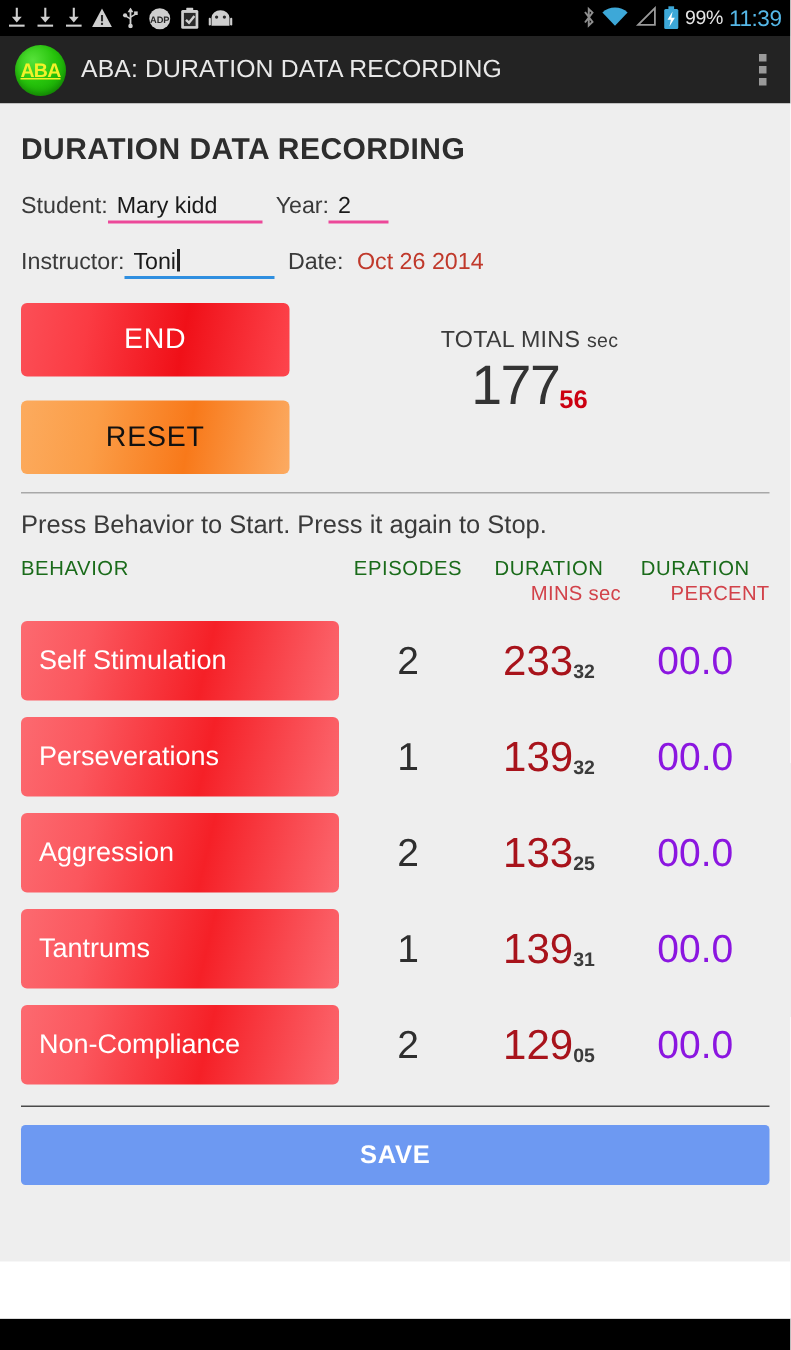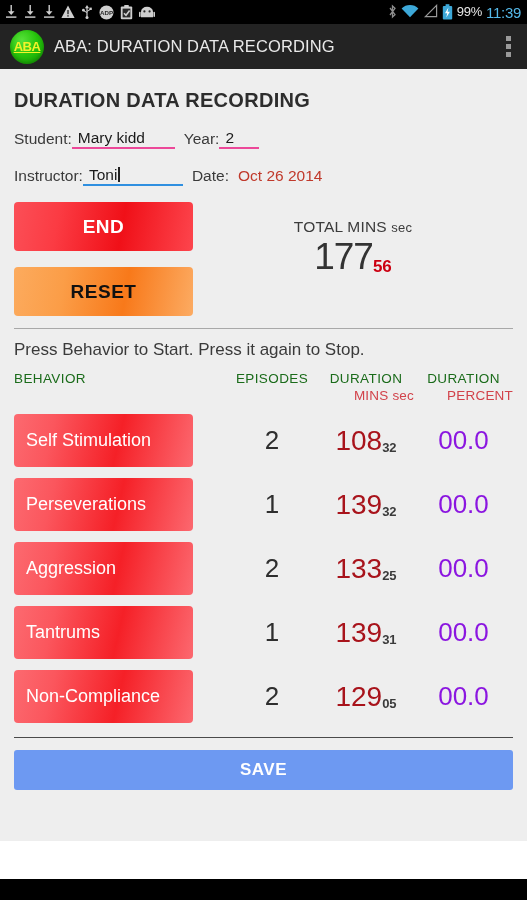--- a/index.html
+++ b/index.html
@@ -44,21 +44,21 @@
   .overflow i { width: 5px; height: 5px; background: #9a9a9a; display: block; }
 
   
   .content { background: #eeeeee; padding: 0 14px; height: 810px; position: relative; }
 
   .page-title {
     font-size: 20px; font-weight: bold; color: #2d2d2d;
     letter-spacing: 0.3px; padding-top: 20px;
   }
 
-  .frow { display: flex; align-items: center; margin-top: 17px; }
+  .frow { display: flex; align-items: flex-start; margin-top: 17px; }
   .flabel { font-size: 15.5px; color: #3a3a3a; padding-bottom: 1px; }
   .funder {
     border-bottom: 2px solid #ec4899; font-size: 15.5px; color: #1a1a1a;
     padding: 0 6px 1px 6px; line-height: 17px; white-space: nowrap;
   }
   .funder.w-student { min-width: 103px; }
   .funder.w-year { min-width: 40px; text-align: left; }
   .funder.focused {
     border-bottom: 2px solid #2f8fe0; min-width: 100px; position: relative;
   }
@@ -69,21 +69,20 @@
   .fdate { font-size: 15.5px; color: #c0392b; padding-bottom: 1px; }
   .ml { margin-left: 9px; }
 
   
   .ctrlrow { display: flex; margin-top: 16px; }
   .ctrlcol { width: 179px; flex: none; }
   .btn-end, .btn-reset {
     width: 179px; height: 49px; border: 0; border-radius: 4px;
     font-size: 19px; letter-spacing: .5px; cursor: pointer; display: block;
     font-family: "Liberation Sans", sans-serif;
-    font-weight: bold;
   }
   .btn-end {
     background: linear-gradient(100deg,#fb4f57 0%,#fb3b43 25%,#f01018 60%,#fd454d 100%);
     color: #fff;
   }
   .btn-reset {
     background: linear-gradient(100deg,#fcab5e 0%,#fb9d47 28%,#f8791a 62%,#fcab62 100%);
     color: #111; margin-top: 16px;
   }
   .totalbox { flex: 1; text-align: center; padding-top: 16px; }
@@ -103,21 +102,21 @@
   .thead { display: flex; margin-top: 11px; }
   .th { font-size: 13.5px; color: #1a6b1a; letter-spacing: .4px; }
   .th .sub { display: block; color: #d2424a; text-align: right; margin-top: 2px; letter-spacing: .2px; }
   .c-beh { width: 212px; flex: none; }
   .c-epi { width: 92px; flex: none; text-align: center; }
   .c-dur { width: 96px; flex: none; text-align: center; }
   .c-pct { flex: 1; text-align: center; }
 
   .trow { display: flex; align-items: center; margin-top: 11px; }
   .behbtn {
-    width: 179px; height: 53px; border: 0; border-radius: 4px;
+    width: 212px; height: 53px; border: 0; border-radius: 4px;
     background: linear-gradient(103deg,#fc6a70 0%,#fb565d 22%,#f52027 58%,#fc686f 100%);
     color: #fff; font-size: 18px; text-align: right; padding-left: 12px;
     cursor: pointer; font-family: "Liberation Sans", sans-serif;
     display: flex; align-items: center; flex: none;
   }
   .cell-beh { width: 212px; flex: none; }
   .cell-epi { width: 92px; flex: none; text-align: center; font-size: 26px; color: #2e2e2e; font-weight: 300; }
   .cell-dur { width: 96px; flex: none; text-align: center; color: #a8131b; font-size: 28px; font-weight: 300; white-space: nowrap; }
   .cell-dur .ss { font-size: 13px; color: #3b3b3b; font-weight: bold; vertical-align: -2px; }
   .cell-pct { flex: 1; text-align: center; font-size: 26px; color: #8b16e0; font-weight: 300; }
@@ -259,21 +258,21 @@
       <div class="th c-dur"><span>DURATION</span><span class="sub">MINS sec</span></div>
       <div class="th c-pct"><span>DURATION</span><span class="sub">PERCENT</span></div>
     </div>
 
     <div id="rows">
         <div class="trow">
           <div class="cell-beh">
             <button class="behbtn">Self Stimulation</button>
           </div>
           <div class="cell-epi">2</div>
-          <div class="cell-dur"><span>108</span><span class="ss">32</span></div>
+          <div class="cell-dur"><span>233</span><span class="ss">32</span></div>
           <div class="cell-pct">00.0</div>
         </div>
         <div class="trow">
           <div class="cell-beh">
             <button class="behbtn">Perseverations</button>
           </div>
           <div class="cell-epi">1</div>
           <div class="cell-dur"><span>139</span><span class="ss">32</span></div>
           <div class="cell-pct">00.0</div>
         </div>

